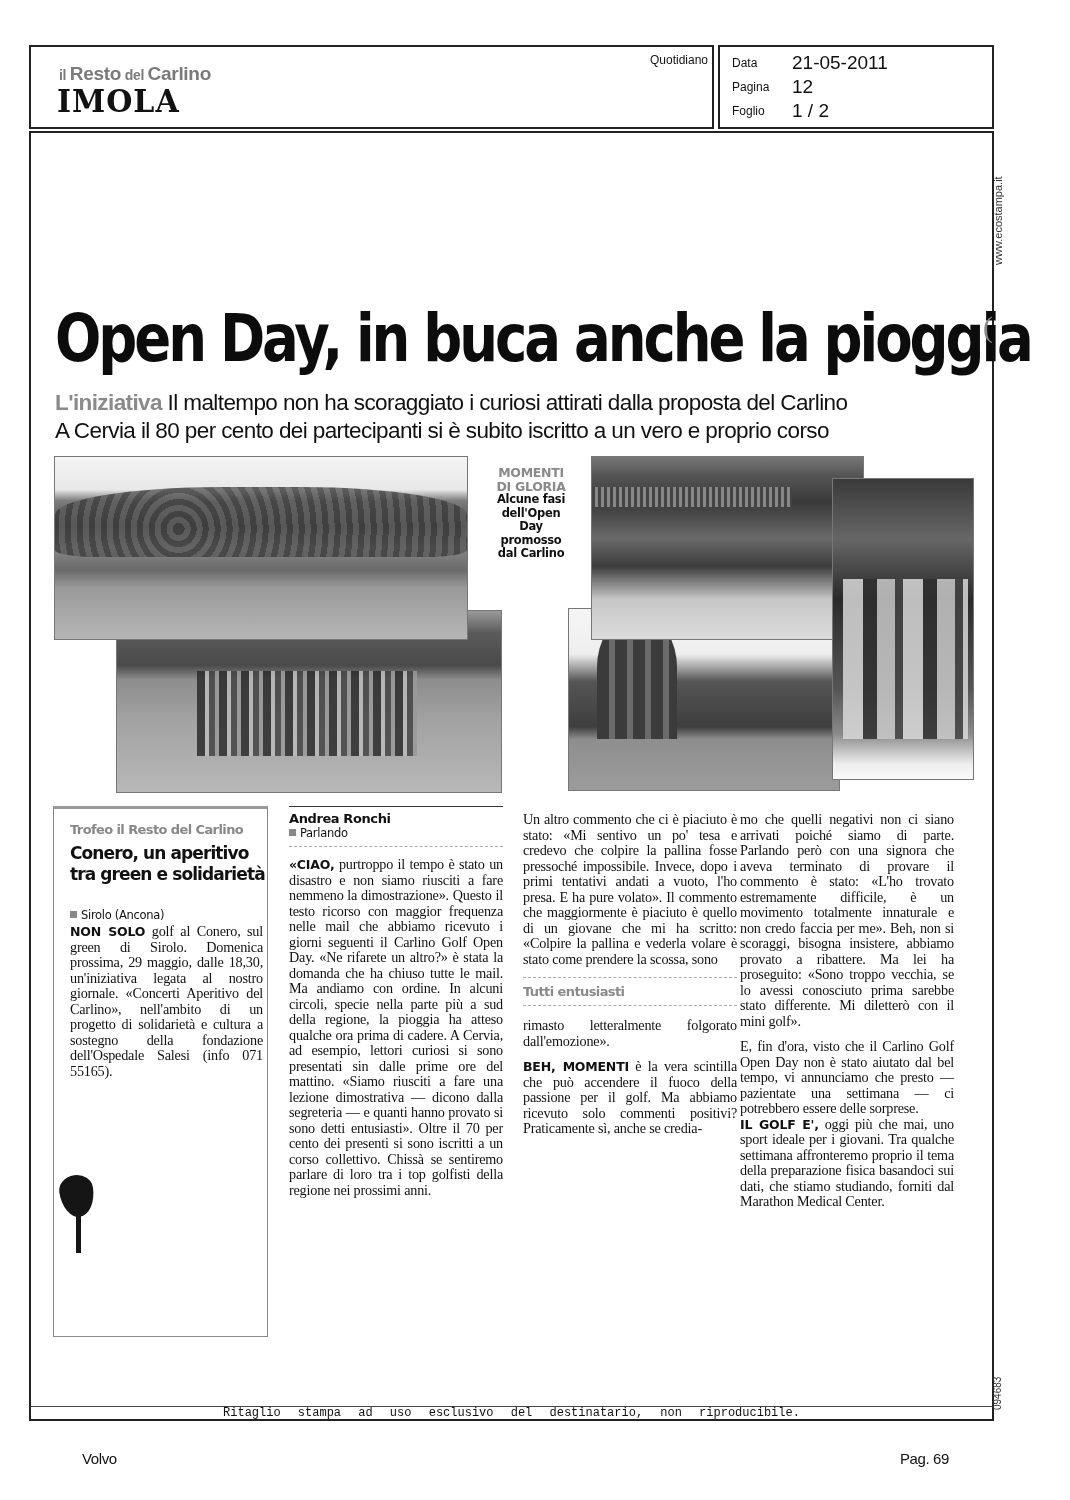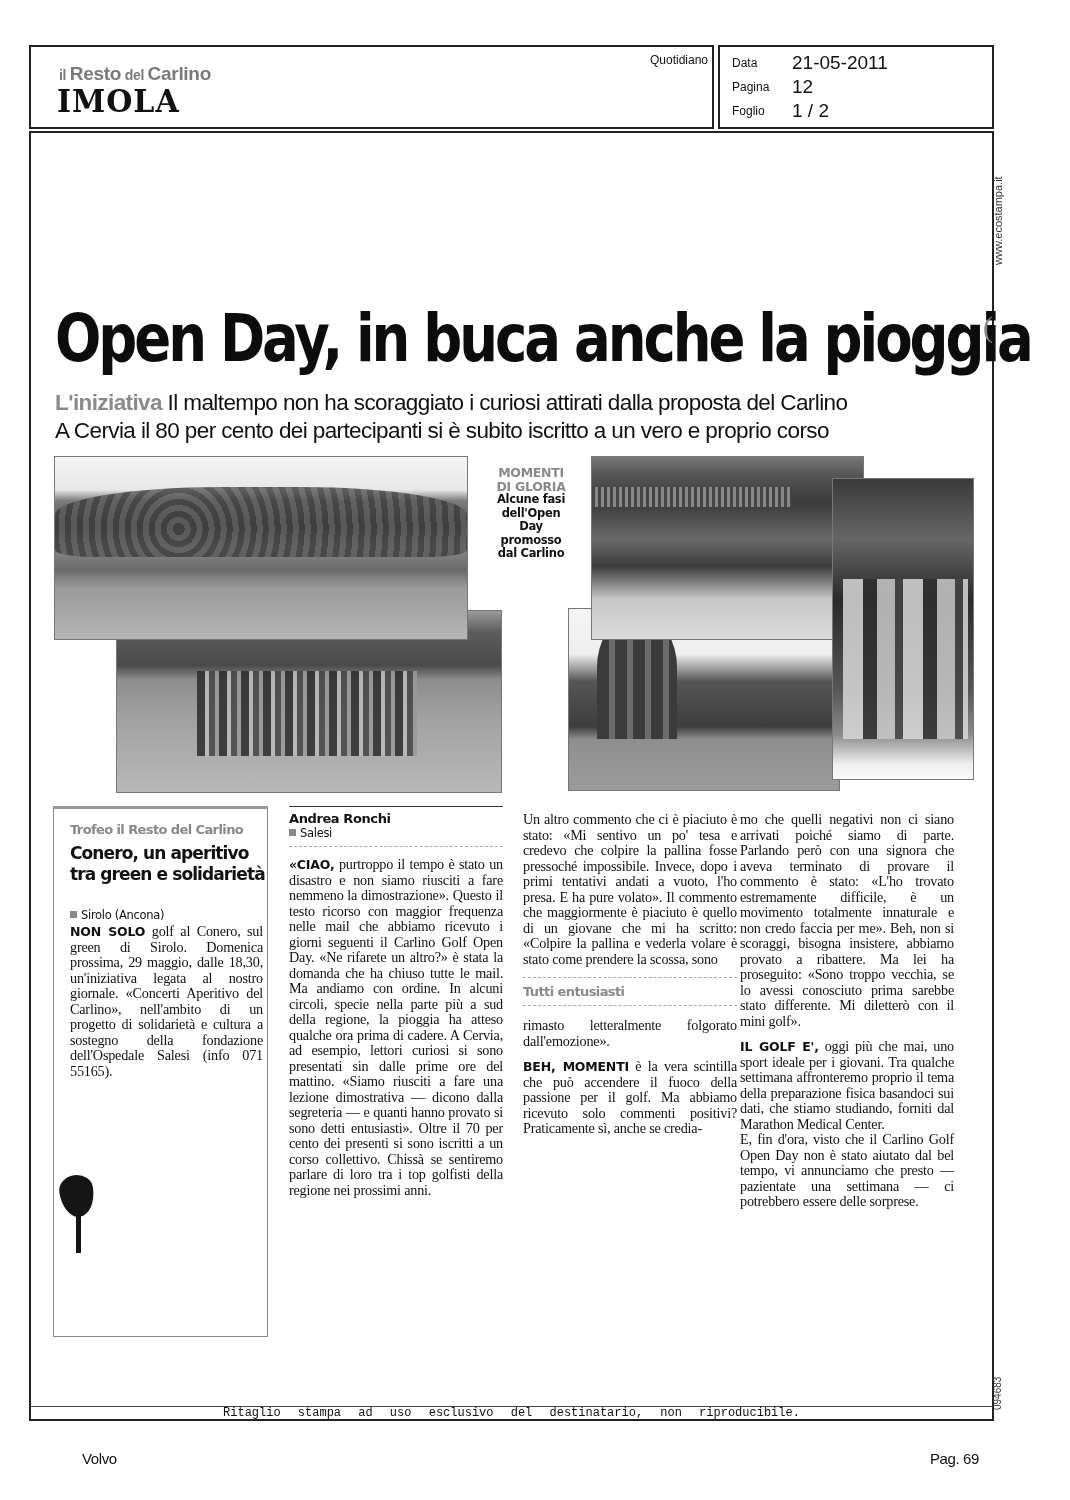--- a/index.html
+++ b/index.html
@@ -78,21 +78,21 @@
   .col3 { left: 523px; top: 812px; }
   .col4 { left: 740px; top: 812px; }
   .byline-rule { border-top: 1px solid #333; margin-bottom: 4px; }
   .byline { font-family: "DejaVu Sans", sans-serif; font-weight: bold; font-size: 13px; letter-spacing: -0.4px; }
   .dotted { border-top: 1px dashed #aaa; margin: 6px 0 10px; }
   .sep-gap { height: 10px; }
   .quote-kicker { font-family: "DejaVu Sans", sans-serif; font-weight: bold; font-size: 13px; color: #8a8a8a; letter-spacing: -0.6px; margin-top: 4px; }
   .quote-text { font-family: "DejaVu Sans", sans-serif; font-weight: bold; font-size: 12.5px; line-height: 16px; letter-spacing: -0.6px; margin-top: 3px; }
 
   .footer-left { position: absolute; left: 82px; top: 1450px; font-family: "Liberation Sans", sans-serif; font-size: 15px; letter-spacing: -0.4px; }
-  .footer-right { position: absolute; left: 900px; top: 1450px; font-family: "Liberation Sans", sans-serif; font-size: 15px; letter-spacing: -0.4px; margin-left: 30px; }
+  .footer-right { position: absolute; left: 900px; top: 1450px; font-family: "Liberation Sans", sans-serif; font-size: 15px; letter-spacing: -0.4px; }
 </style>
 </head>
 <body>
 
 <div class="hdr-left">
   <div class="masthead-sub">
     <span class="small">il </span><span>Resto</span><span class="small"> del </span><span>Carlino</span>
   </div>
   <div class="masthead-main">IMOLA</div>
 </div>
@@ -164,21 +164,21 @@
 </div>
 <div class="tee">
     <div class="head"></div>
     <div class="shaft"></div>
   </div>
 
 <div class="col col2">
   <div class="byline-rule"></div>
   <div class="byline">Andrea Ronchi</div>
   <div class="place">
-    <span class="sq"></span><span>Salesi</span>
+    <span class="sq"></span><span>Parlando</span>
   </div>
   <div class="dotted"></div>
   <p class="body-text">
     <span class="lead">«CIAO,</span><span> purtroppo il tempo è stato un disastro e non siamo riusciti a fare nemmeno la dimostrazione». Questo il testo ricorso con maggior frequenza nelle mail che abbiamo ricevuto i giorni seguenti il Carlino Golf Open Day. «Ne rifarete un altro?» è stata la domanda che ha chiuso tutte le mail. Ma andiamo con ordine. In alcuni circoli, specie nella parte più a sud della regione, la pioggia ha atteso qualche ora prima di cadere. A Cervia, ad esempio, lettori curiosi si sono presentati sin dalle prime ore del mattino. «Siamo riusciti a fare una lezione dimostrativa — dicono dalla segreteria — e quanti hanno provato si sono detti entusiasti». Oltre il 70 per cento dei presenti si sono iscritti a un corso collettivo. Chissà se sentiremo parlare di loro tra i top golfisti della regione nei prossimi anni.</span>
   </p>
 </div>
 
 <div class="col col3">
   <p class="body-text">Un altro commento che ci è piaciuto è stato: «Mi sentivo un po' tesa e credevo che colpire la pallina fosse pressoché impossibile. Invece, dopo i primi tentativi andati a vuoto, l'ho presa. E ha pure volato». Il commento che maggiormente è piaciuto è quello di un giovane che mi ha scritto: «Colpire la pallina e vederla volare è stato come prendere la scossa, sono</p>
   <div class="dotted" style="margin-top:10px;margin-bottom:6px;"></div>
@@ -187,24 +187,24 @@
   <p class="body-text">rimasto letteralmente folgorato dall'emozione».</p>
   <div class="sep-gap"></div>
   <p class="body-text">
     <span class="lead">BEH, MOMENTI</span><span> è la vera scintilla che può accendere il fuoco della passione per il golf. Ma abbiamo ricevuto solo commenti positivi? Praticamente sì, anche se credia-</span>
   </p>
 </div>
 
 <div class="col col4">
   <p class="body-text">mo che quelli negativi non ci siano arrivati poiché siamo di parte. Parlando però con una signora che aveva terminato di provare il commento è stato: «L'ho trovato estremamente difficile, è un movimento totalmente innaturale e non credo faccia per me». Beh, non si scoraggi, bisogna insistere, abbiamo provato a ribattere. Ma lei ha proseguito: «Sono troppo vecchia, se lo avessi conosciuto prima sarebbe stato differente. Mi diletterò con il mini golf».</p>
   <div class="sep-gap"></div>
+  <p class="body-text">E, fin d'ora, visto che il Carlino Golf Open Day non è stato aiutato dal bel tempo, vi annunciamo che presto — pazientate una settimana — ci potrebbero essere delle sorprese.</p>
   <p class="body-text">
     <span class="lead">IL GOLF E',</span><span> oggi più che mai, uno sport ideale per i giovani. Tra qualche settimana affronteremo proprio il tema della preparazione fisica basandoci sui dati, che stiamo studiando, forniti dal Marathon Medical Center.</span>
   </p>
-  <p class="body-text">E, fin d'ora, visto che il Carlino Golf Open Day non è stato aiutato dal bel tempo, vi annunciamo che presto — pazientate una settimana — ci potrebbero essere delle sorprese.</p>
 </div>
 
 <div class="frame-bottom">
   <div class="disclaimer">Ritaglio stampa ad uso esclusivo del destinatario, non riproducibile.</div>
 </div>
 
 <div class="footer-left">Volvo</div>
 <div class="footer-right">Pag. 69</div>
 
 </body></html>

